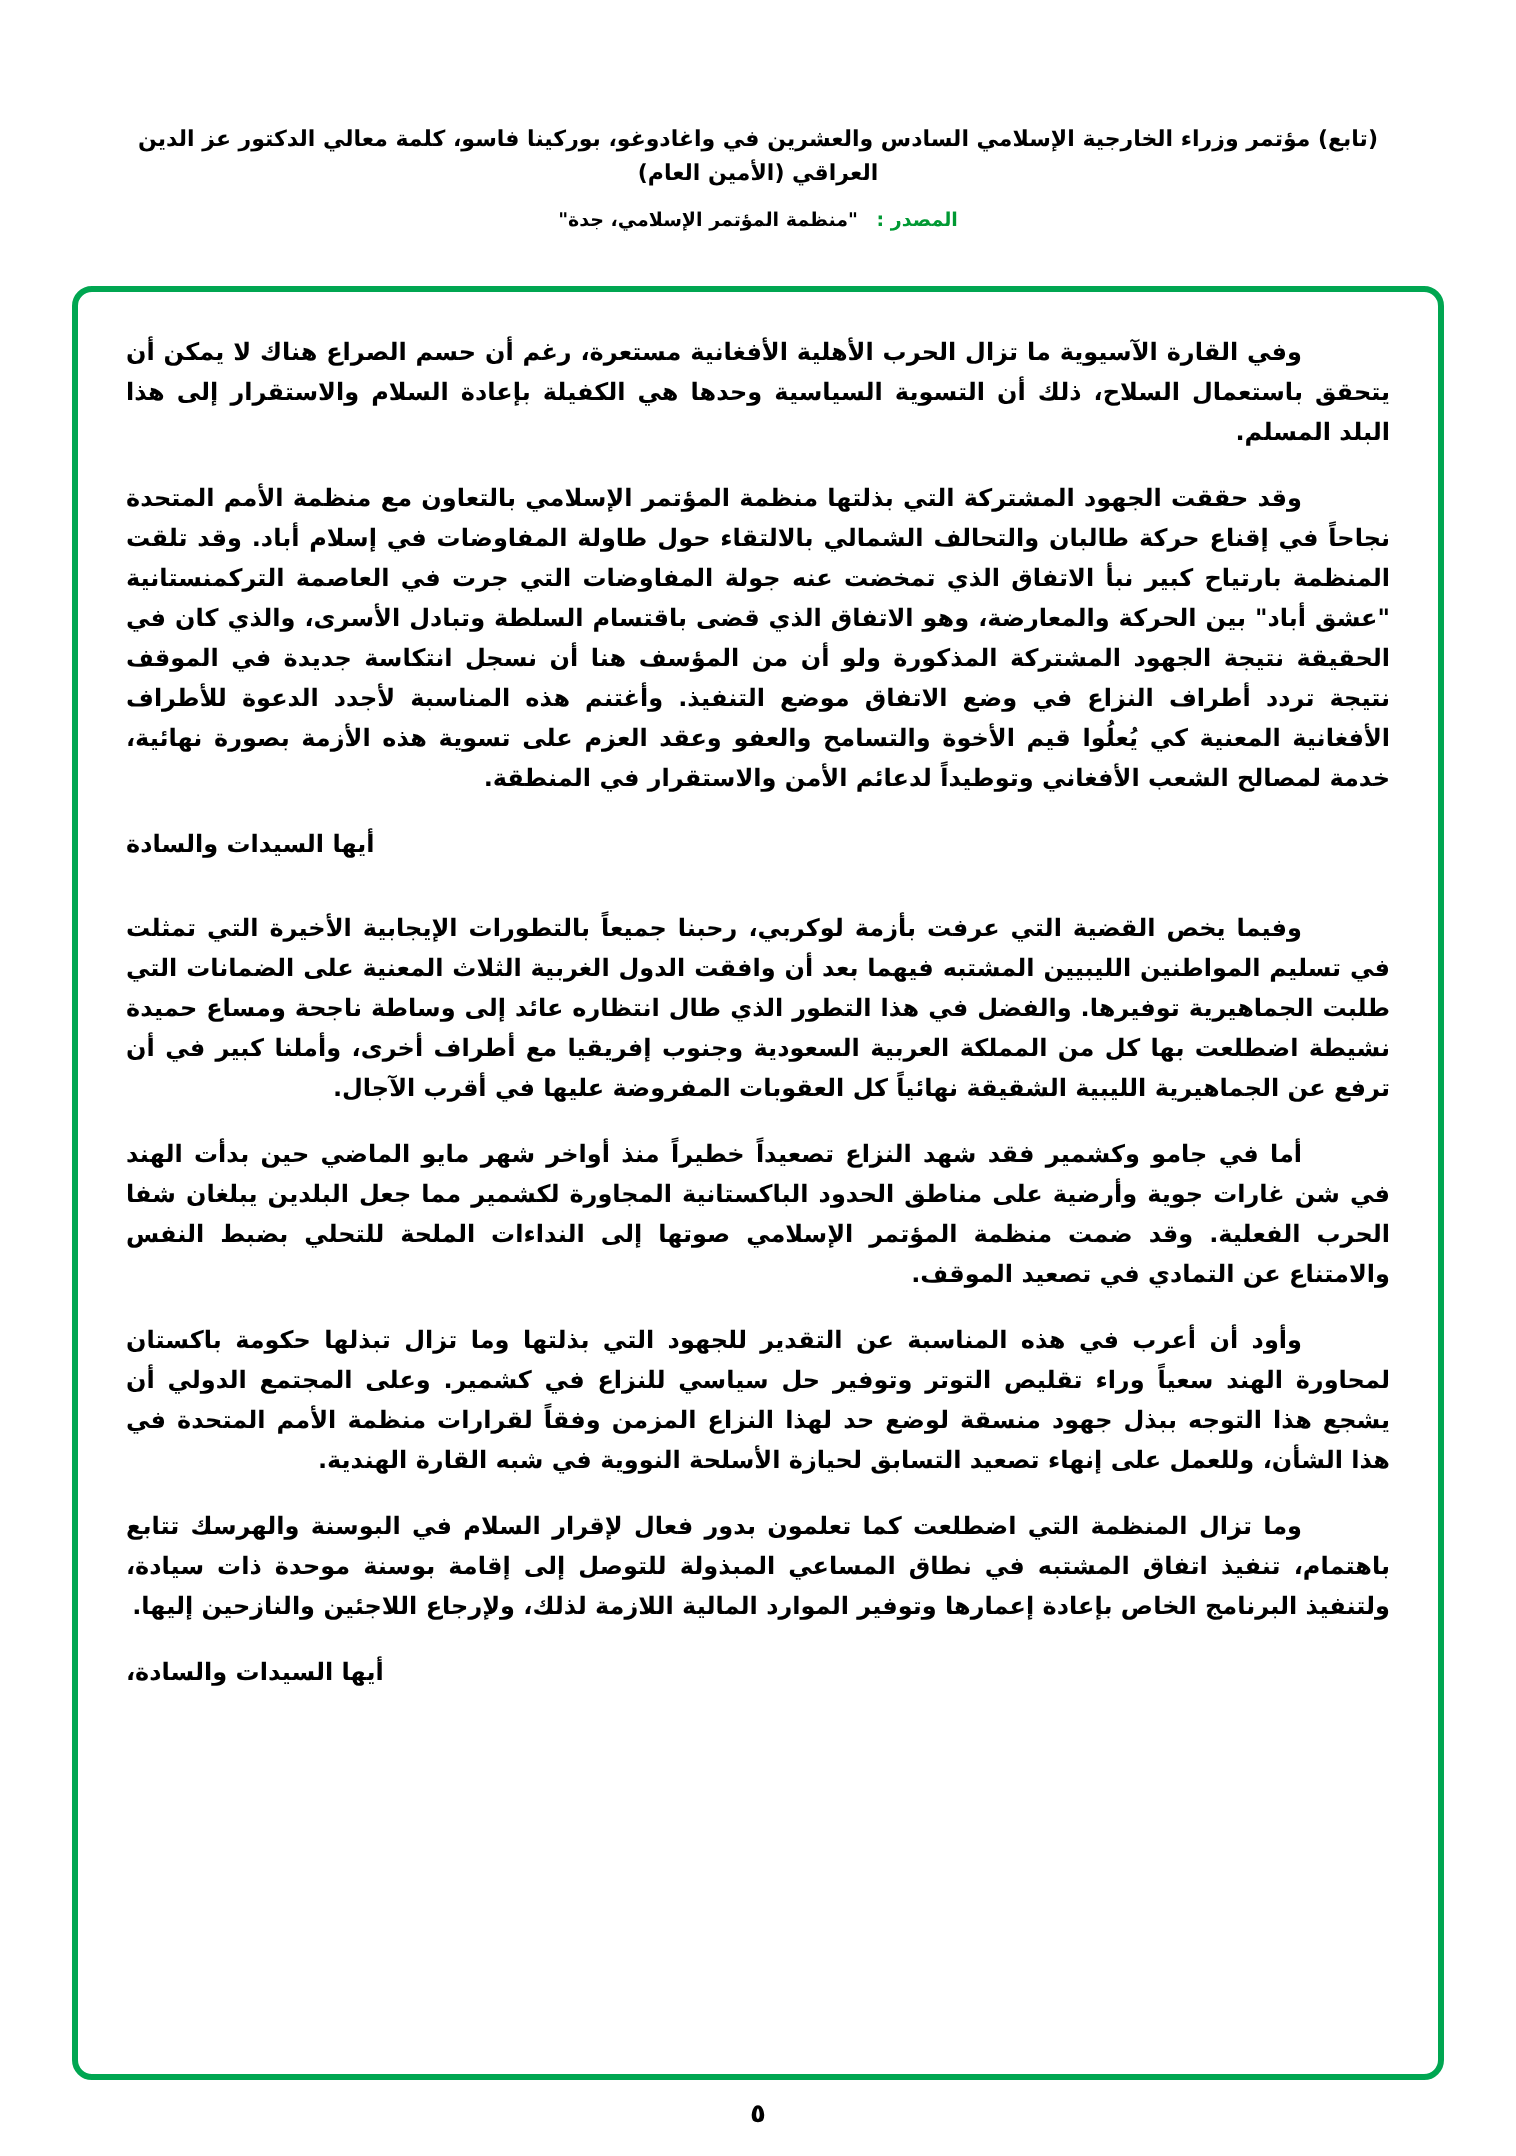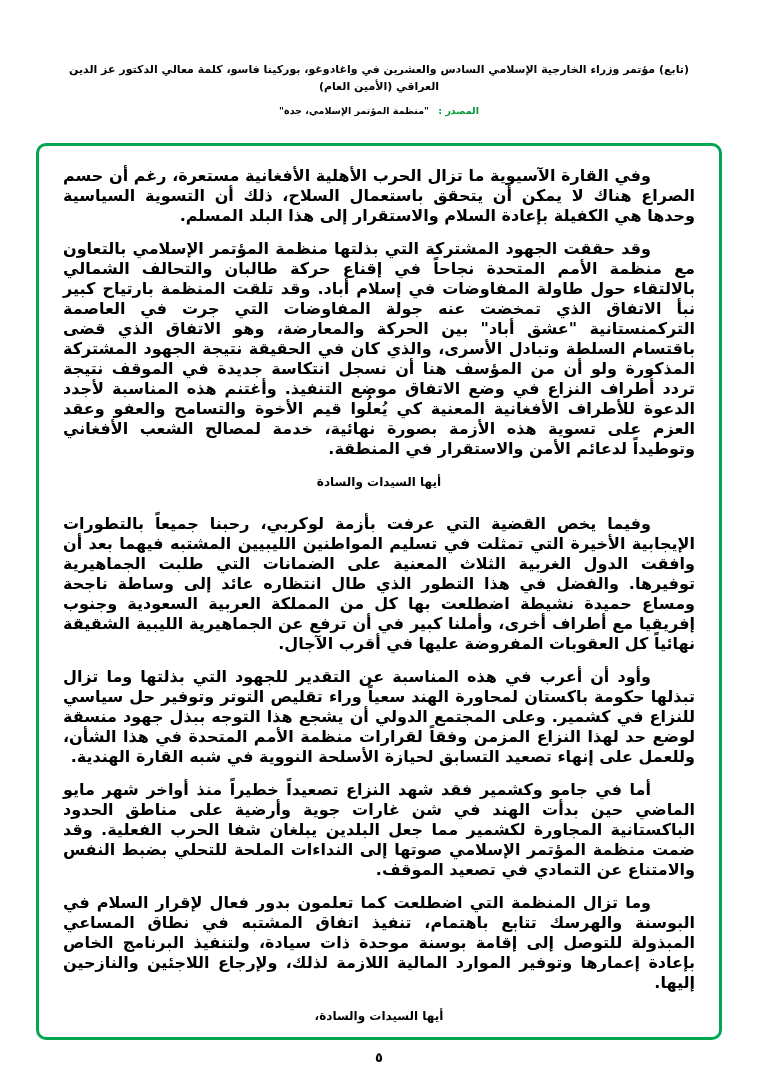--- a/index.html
+++ b/index.html
@@ -56,33 +56,33 @@
     height: 897px;
     box-sizing: border-box;
     border: 3px solid var(--border-green, #00a651);
     border-radius: 10px;
     padding: 20px 24px 10px 24px;
     direction: rtl;
     overflow: hidden;
   }
   .para {
     margin: 0 0 13px 0;
-    font-size: 16px;
+    font-size: 12px;
     font-weight: bold;
     line-height: 20px;
     text-align: justify;
     text-indent: 44px;
     color: var(--text-color, #000000);
   }
   .salutation {
     margin: 2px 0 22px 0;
     font-size: 12px;
     font-weight: bold;
     line-height: 20px;
-    text-align: center;
+    text-align: left;
     text-indent: 0;
     color: var(--text-color, #000000);
   }
   .page-number {
     position: absolute;
     top: 1050px;
     left: 0;
     right: 0;
     text-align: center;
     font-size: 13px;
@@ -101,21 +101,21 @@
       <span class="source-label">المصدر :</span>
       <span class="source-value">"منظمة المؤتمر الإسلامي، جدة"</span>
     </div>
   </div>
 
   <div class="content-box">
     <p class="para">وفي القارة الآسيوية ما تزال الحرب الأهلية الأفغانية مستعرة، رغم أن حسم الصراع هناك لا يمكن أن يتحقق باستعمال السلاح، ذلك أن التسوية السياسية وحدها هي الكفيلة بإعادة السلام والاستقرار إلى هذا البلد المسلم.</p>
     <p class="para">وقد حققت الجهود المشتركة التي بذلتها منظمة المؤتمر الإسلامي بالتعاون مع منظمة الأمم المتحدة نجاحاً في إقناع حركة طالبان والتحالف الشمالي بالالتقاء حول طاولة المفاوضات في إسلام أباد. وقد تلقت المنظمة بارتياح كبير نبأ الاتفاق الذي تمخضت عنه جولة المفاوضات التي جرت في العاصمة التركمنستانية "عشق أباد" بين الحركة والمعارضة، وهو الاتفاق الذي قضى باقتسام السلطة وتبادل الأسرى، والذي كان في الحقيقة نتيجة الجهود المشتركة المذكورة ولو أن من المؤسف هنا أن نسجل انتكاسة جديدة في الموقف نتيجة تردد أطراف النزاع في وضع الاتفاق موضع التنفيذ. وأغتنم هذه المناسبة لأجدد الدعوة للأطراف الأفغانية المعنية كي يُعلُوا قيم الأخوة والتسامح والعفو وعقد العزم على تسوية هذه الأزمة بصورة نهائية، خدمة لمصالح الشعب الأفغاني وتوطيداً لدعائم الأمن والاستقرار في المنطقة.</p>
     <p class="salutation">أيها السيدات والسادة</p>
     <p class="para">وفيما يخص القضية التي عرفت بأزمة لوكربي، رحبنا جميعاً بالتطورات الإيجابية الأخيرة التي تمثلت في تسليم المواطنين الليبيين المشتبه فيهما بعد أن وافقت الدول الغربية الثلاث المعنية على الضمانات التي طلبت الجماهيرية توفيرها. والفضل في هذا التطور الذي طال انتظاره عائد إلى وساطة ناجحة ومساع حميدة نشيطة اضطلعت بها كل من المملكة العربية السعودية وجنوب إفريقيا مع أطراف أخرى، وأملنا كبير في أن ترفع عن الجماهيرية الليبية الشقيقة نهائياً كل العقوبات المفروضة عليها في أقرب الآجال.</p>
+    <p class="para">أما في جامو وكشمير فقد شهد النزاع تصعيداً خطيراً منذ أواخر شهر مايو الماضي حين بدأت الهند في شن غارات جوية وأرضية على مناطق الحدود الباكستانية المجاورة لكشمير مما جعل البلدين يبلغان شفا الحرب الفعلية. وقد ضمت منظمة المؤتمر الإسلامي صوتها إلى النداءات الملحة للتحلي بضبط النفس والامتناع عن التمادي في تصعيد الموقف.</p>
     <p class="para">وأود أن أعرب في هذه المناسبة عن التقدير للجهود التي بذلتها وما تزال تبذلها حكومة باكستان لمحاورة الهند سعياً وراء تقليص التوتر وتوفير حل سياسي للنزاع في كشمير. وعلى المجتمع الدولي أن يشجع هذا التوجه ببذل جهود منسقة لوضع حد لهذا النزاع المزمن وفقاً لقرارات منظمة الأمم المتحدة في هذا الشأن، وللعمل على إنهاء تصعيد التسابق لحيازة الأسلحة النووية في شبه القارة الهندية.</p>
-    <p class="para">أما في جامو وكشمير فقد شهد النزاع تصعيداً خطيراً منذ أواخر شهر مايو الماضي حين بدأت الهند في شن غارات جوية وأرضية على مناطق الحدود الباكستانية المجاورة لكشمير مما جعل البلدين يبلغان شفا الحرب الفعلية. وقد ضمت منظمة المؤتمر الإسلامي صوتها إلى النداءات الملحة للتحلي بضبط النفس والامتناع عن التمادي في تصعيد الموقف.</p>
     <p class="para">وما تزال المنظمة التي اضطلعت كما تعلمون بدور فعال لإقرار السلام في البوسنة والهرسك تتابع باهتمام، تنفيذ اتفاق المشتبه في نطاق المساعي المبذولة للتوصل إلى إقامة بوسنة موحدة ذات سيادة، ولتنفيذ البرنامج الخاص بإعادة إعمارها وتوفير الموارد المالية اللازمة لذلك، ولإرجاع اللاجئين والنازحين إليها.</p>
     <p class="salutation">أيها السيدات والسادة،</p>
   </div>
 
   <div class="page-number">٥</div>
 
 </div>
 
 </body></html>

